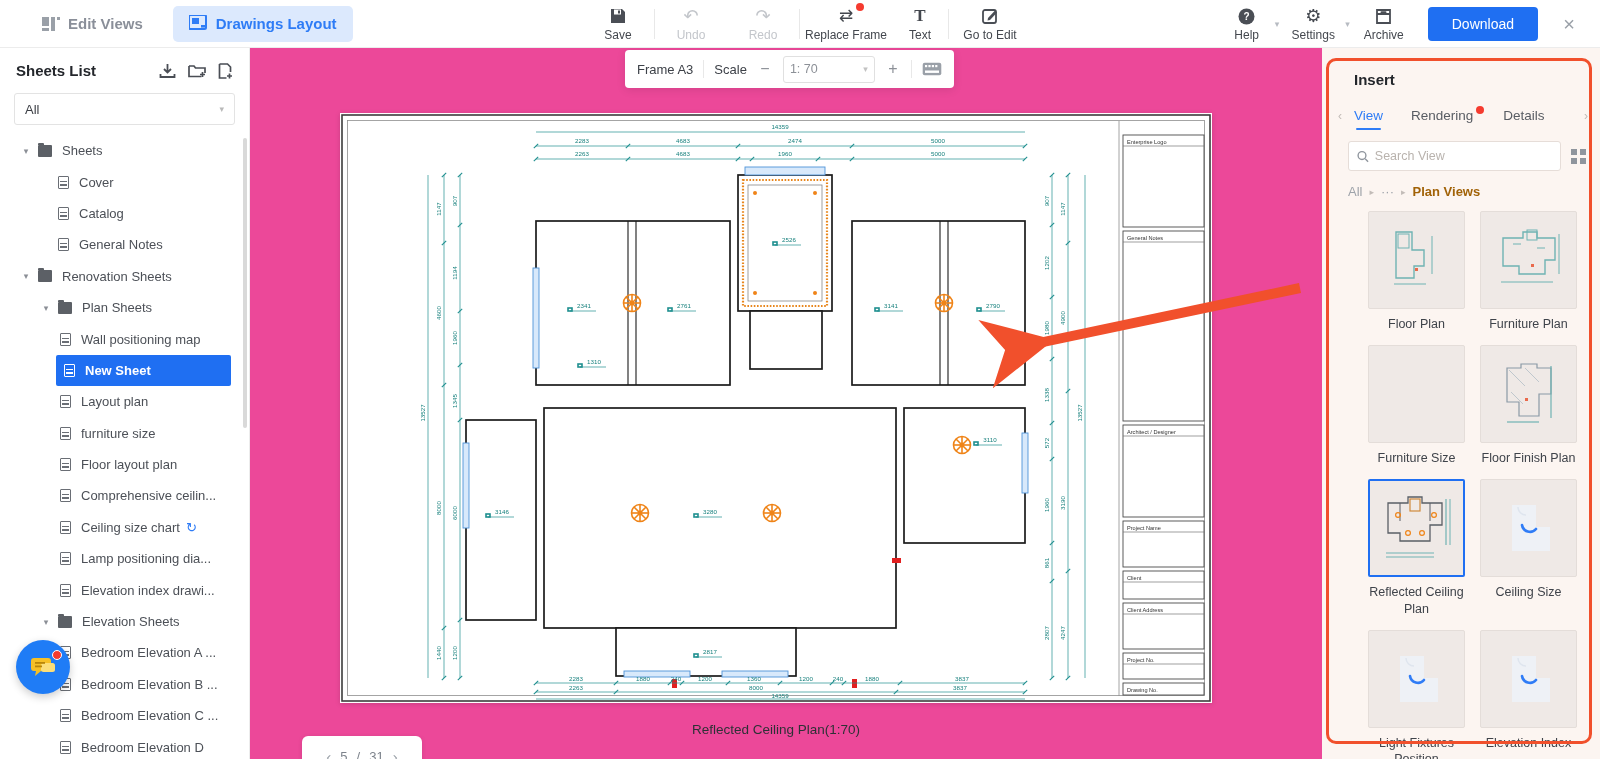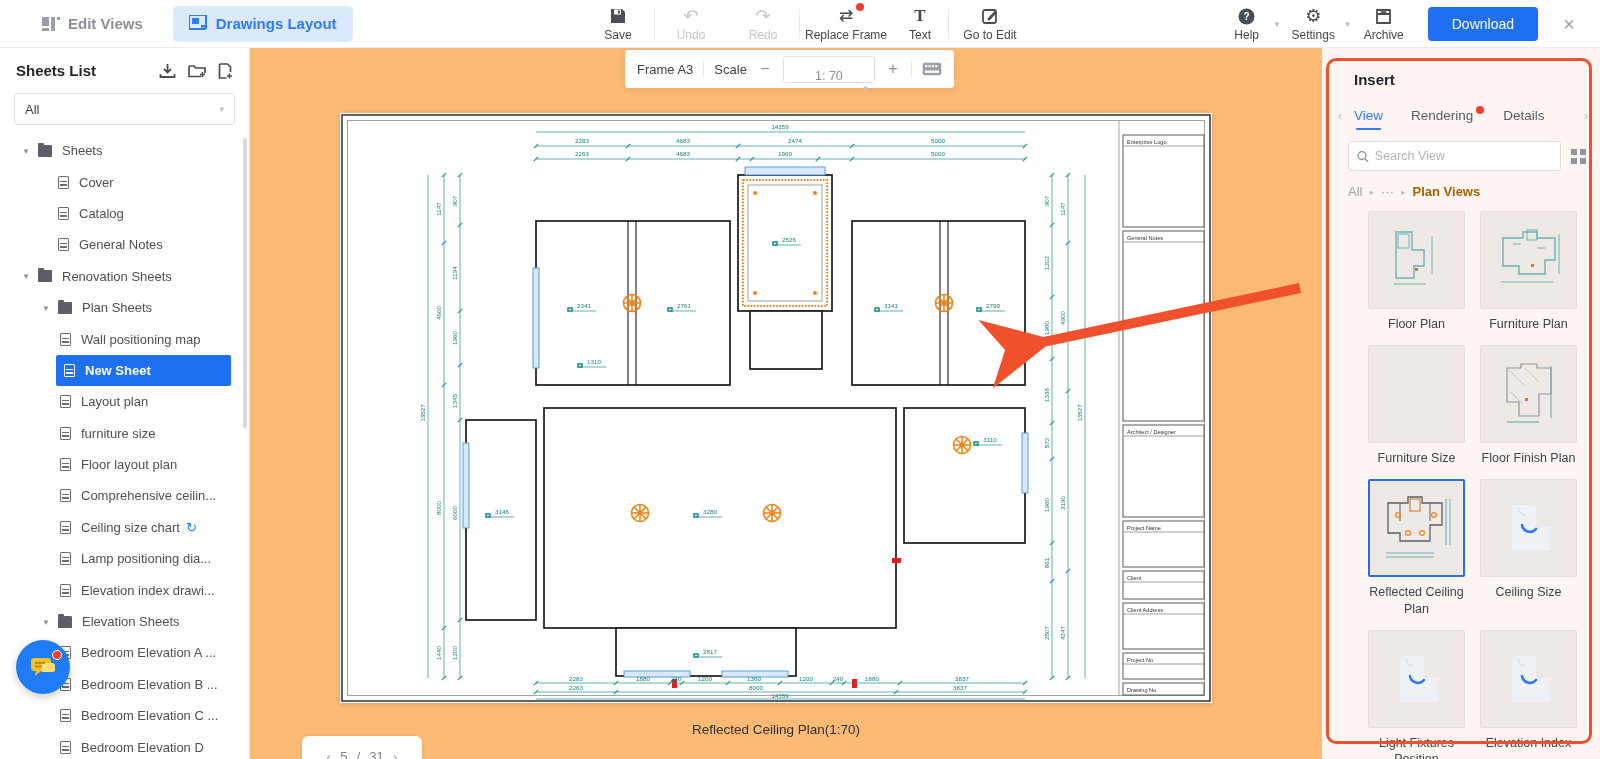--- a/index.html
+++ b/index.html
@@ -27,21 +27,21 @@
     font-size:14px;cursor:pointer;margin-left:10px;}
   .close-x{width:34px;height:34px;display:flex;align-items:center;justify-content:center;
     font-size:20px;color:#9aa0a8;cursor:pointer;margin-left:8px;}
   .ui-ic{display:inline-block;}
 
   
   .frame-toolbar{position:absolute;left:625px;top:50px;height:38px;background:#fff;border-radius:4px;
     box-shadow:0 2px 10px rgba(0,0,0,.10);display:flex;align-items:center;padding:0 12px;gap:10px;z-index:25;
     font-size:13px;color:#3d4148;}
   .scale-box{width:92px;height:27px;border:1px solid #e0e0e0;border-radius:3px;display:flex;align-items:center;
-    padding:12px 6px;color:#8c9097;font-size:12.5px;background:#fff;flex-direction:column;}
+    padding:4px 6px;color:#8c9097;font-size:12.5px;background:#fff;}
   .scale-box .sc-caret{margin-left:auto;font-size:9px;color:#c2c2c2;}
   .pm{color:#8c9097;font-size:16px;width:16px;text-align:center;cursor:pointer;}
 
   
   .sidebar{position:absolute;left:0;top:48px;width:250px;height:711px;background:#fff;z-index:20;
     border-right:1px solid #ececec;}
   .sb-head{display:flex;align-items:center;padding:14px 16px 8px 16px;}
   .sb-title{font-size:15px;font-weight:bold;color:#23262b;}
   .sb-icons{margin-left:auto;display:flex;gap:12px;align-items:center;}
   .sb-icons svg{cursor:pointer;}
@@ -60,21 +60,21 @@
     background:repeating-linear-gradient(#fff 0 2px,#6a6e75 2px 3.4px);background-size:7px 8px;background-position:1px 2px;background-repeat:no-repeat;}
   .trow.sel{background:#1f6ff2;color:#fff;margin-left:56px;margin-right:18px;padding-left:8px;border-radius:2px;}
   .trow.sel .fico.file{border-color:#fff;background:repeating-linear-gradient(#1f6ff2 0 2px,#fff 2px 3.4px);background-size:7px 8px;background-position:1px 2px;background-repeat:no-repeat;}
   .sync{color:#2f7cf6;font-size:13px;margin-left:6px;}
   .sb-scroll{position:absolute;right:2px;top:90px;width:4px;height:290px;background:#d9d9d9;border-radius:2px;}
   .fab{position:absolute;left:16px;top:640px;width:54px;height:54px;border-radius:50%;background:#1f7cf6;
     display:flex;align-items:center;justify-content:center;box-shadow:0 3px 8px rgba(0,0,0,.2);cursor:pointer;z-index:40;}
   .fab .fdot{position:absolute;right:8px;top:10px;width:10px;height:10px;border-radius:50%;background:#f53b2f;border:1.5px solid #fff;}
 
   
-  .canvas{position:absolute;left:250px;top:48px;width:1072px;height:711px;background:#fdba74;}
+  .canvas{position:absolute;left:250px;top:48px;width:1072px;height:711px;background:#ec4899;}
   .sheet{position:absolute;left:90px;top:65px;width:872px;height:590px;background:#fff;
     box-shadow:0 1px 5px rgba(0,0,0,.15);}
   .caption{position:absolute;left:90px;top:674px;width:872px;text-align:center;font-size:13.5px;color:#2e3136;}
   .pager{position:absolute;left:52px;top:688px;width:120px;height:40px;background:#fff;border-radius:6px;
     box-shadow:0 1px 5px rgba(0,0,0,.10);display:flex;align-items:center;justify-content:center;gap:9px;
     font-size:13px;color:#7c828b;}
   .pager .pchv{font-size:15px;color:#9aa0a8;cursor:pointer;}
 
   
   .b1{fill:#fff;stroke:#3c3c3c;stroke-width:1.6;}

